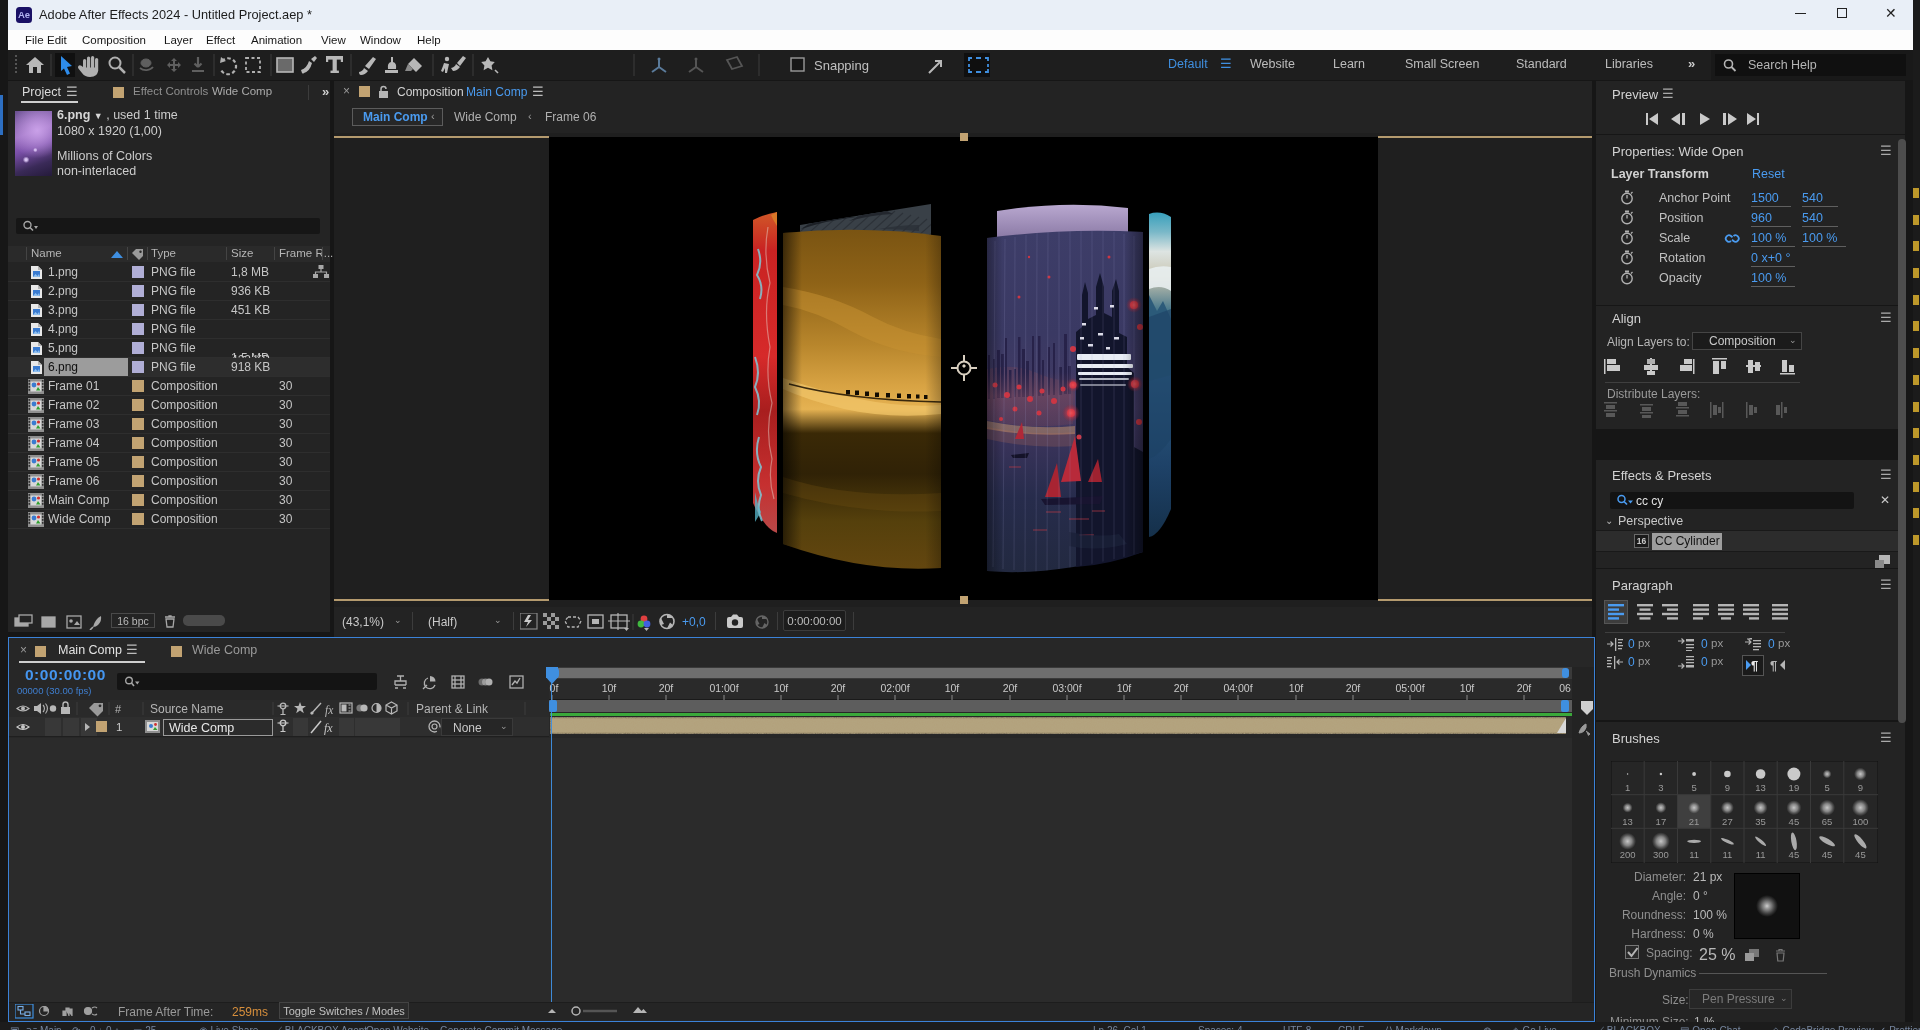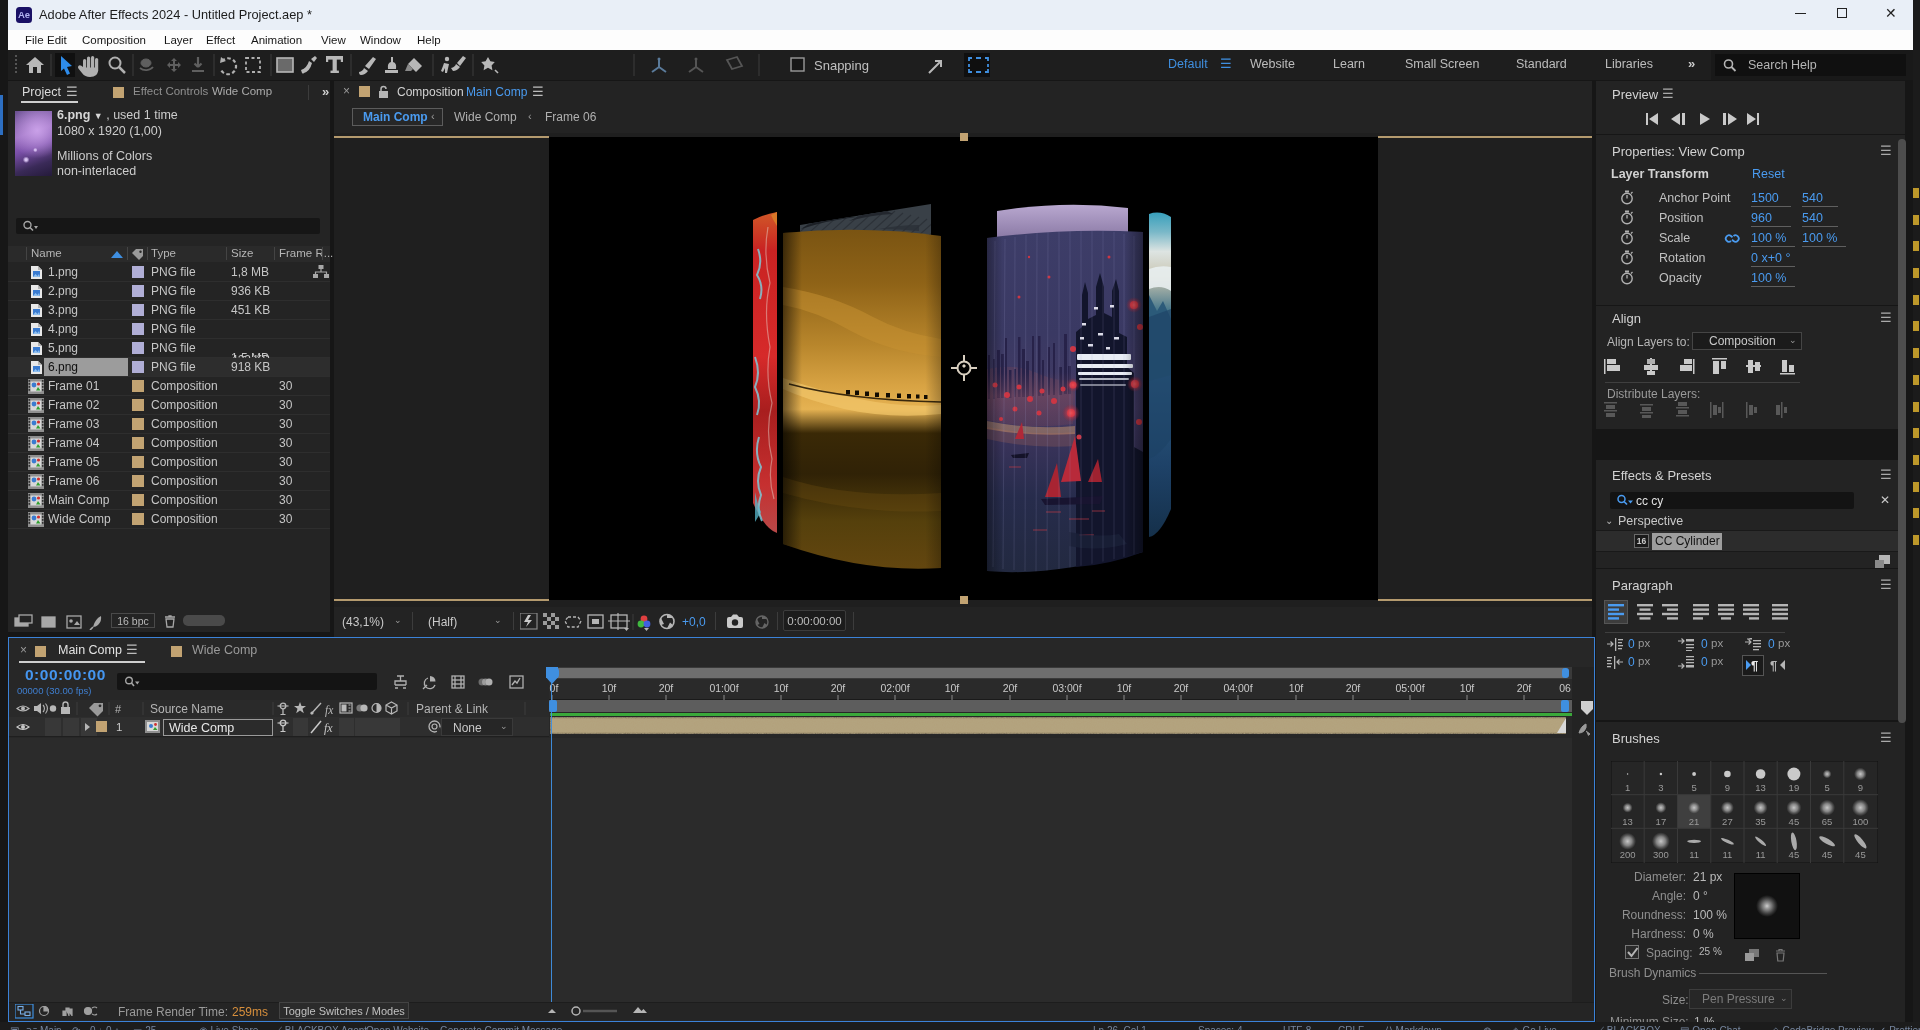--- a/index.html
+++ b/index.html
@@ -838,21 +838,21 @@
       <svg class="abs" style="left:50px;top:32px;" width="120" height="13" fill="#c9c9c9">
         <path d="M0 0 v12 h2 v-12 Z M12 0 v12 L3 6 Z"></path>
         <path d="M34 0 v12 L25 6 Z M36 0 h3 v12 h-3 Z"></path>
         <path d="M54 0 l10 6 -10 6 Z"></path>
         <path d="M77 0 v12 h3 v-12 Z M82 0 l9 6 -9 6 Z"></path>
         <path d="M101 0 l9 6 -9 6 Z M111 0 h2 v12 h-2 Z"></path>
       </svg>
     </div>
 
     <div class="abs" style="left:0;top:54px;width:309px;height:170px;background:#232323;">
-      <span class="abs" style="left:16px;top:9px;font-size:13px;color:#d2d2d2;">Properties: View Comp</span>
+      <span class="abs" style="left:16px;top:9px;font-size:13px;color:#d2d2d2;">Properties: Wide Open</span>
       <span class="abs" style="left:284px;top:8px;font-size:13px;color:#aaa;">☰</span>
       <span class="abs" style="left:15px;top:32px;font-size:12.5px;color:#d2d2d2;font-weight:bold;">Layer Transform</span>
       <span class="abs blue" style="left:156px;top:32px;font-size:12.5px;">Reset</span>
       <div id="props">
           <svg class="abs" style="left:24px;top:55px;" width="15" height="15">
             <circle cx="7" cy="8.5" r="5.2" fill="none" stroke="#b0b0b0" stroke-width="1.4"></circle>
             <line x1="7" y1="8.5" x2="7" y2="5" stroke="#b0b0b0" stroke-width="1.3"></line>
             <rect x="5" y="0.5" width="4" height="2" fill="#b0b0b0"></rect>
             <line x1="11" y1="3.5" x2="12.5" y2="2" stroke="#b0b0b0" stroke-width="1.3"></line>
           </svg>
@@ -1218,21 +1218,21 @@
           <span class="abs" style="left:97px;top:167px;font-size:12px;color:#b9b9b9;">0 °</span>
           <span class="abs" style="right:219px;top:186px;font-size:12px;color:#8f8f8f;">Roundness:</span>
           <span class="abs" style="left:97px;top:186px;font-size:12px;color:#b9b9b9;">100 %</span>
           <span class="abs" style="right:219px;top:205px;font-size:12px;color:#8f8f8f;">Hardness:</span>
           <span class="abs" style="left:97px;top:205px;font-size:12px;color:#b9b9b9;">0 %</span>
           <div class="abs" style="left:29px;top:223px;width:14px;height:14px;background:#2a2a2a;border:1px solid #777;"></div>
           <svg class="abs" style="left:31px;top:225px;" width="12" height="11">
             <path d="M1 5 l3.5 4 6-8" stroke="#b5b5b5" stroke-width="2" fill="none"></path>
           </svg>
           <span class="abs" style="left:50px;top:224px;font-size:12px;color:#8f8f8f;">Spacing:</span>
-          <span class="abs" style="left:103px;top:224px;font-size:10px;color:#b9b9b9;">25 %</span>
+          <span class="abs" style="left:103px;top:224px;font-size:16px;color:#b9b9b9;">25 %</span>
           <div class="abs" style="left:138px;top:151px;width:66px;height:66px;background:#111;border:1px solid #000;"></div>
           <svg class="abs" style="left:138px;top:151px;" width="66" height="66">
             <defs>
               <radialGradient id="pv">
                 <stop offset="0" stop-color="#cfcfcf"></stop>
                 <stop offset="0.45" stop-color="#9a9a9a" stop-opacity="0.7"></stop>
                 <stop offset="1" stop-color="#777" stop-opacity="0"></stop>
               </radialGradient>
             </defs>
             <circle cx="33" cy="33" r="11" fill="url(#pv)"></circle>
@@ -1484,21 +1484,21 @@
           <path d="M29 2.5 a4.5 4.5 0 0 1 4.5 4.5 l-4.5 0 Z" fill="#a0a0a0"></path>
 <g transform="translate(46,0)">
             <path d="M2 12 v-5 h3 v5 M5 7 v-3 h3 v8 M8 9 v-4 h3 v7" fill="#a0a0a0"></path>
           </g>
 <g transform="translate(68,0)">
             <circle cx="5" cy="7" r="3.5" fill="#a0a0a0"></circle>
             <path d="M9 4 q3 -2 5 0 M9 10 q3 2 5 0" stroke-width="1.1"></path>
           </g>
 </g>
       </svg>
-<span class="abs" style="left:109px;top:367px;font-size:12px;color:#9a9a9a;">Frame Render Time:</span>
+<span class="abs" style="left:109px;top:367px;font-size:12px;color:#9a9a9a;">Frame After Time:</span>
 <span class="abs" style="left:223px;top:367px;font-size:12px;color:#d78f3c;">259ms</span>
 <div class="abs" style="left:270px;top:364px;width:130px;height:17px;background:#2b2b2b;border:1px solid #434343;color:#c0c0c0;font-size:11px;text-align:center;line-height:16px;">Toggle Switches / Modes</div>
 <svg class="abs" style="left:536px;top:366px;" width="110" height="13">
 <path d="M3 9 l4 -4 4 4 Z" fill="#b5b5b5"></path>
 <circle cx="31" cy="7" r="4" fill="none" stroke="#b5b5b5" stroke-width="1.5"></circle>
 <line x1="38" y1="7" x2="72" y2="7" stroke="#555" stroke-width="2.5"></line>
 <path d="M88 9 l5 -6 3.5 4 2 -2 3.5 4 Z" fill="#b5b5b5"></path>
 </svg>
   </div>
 

